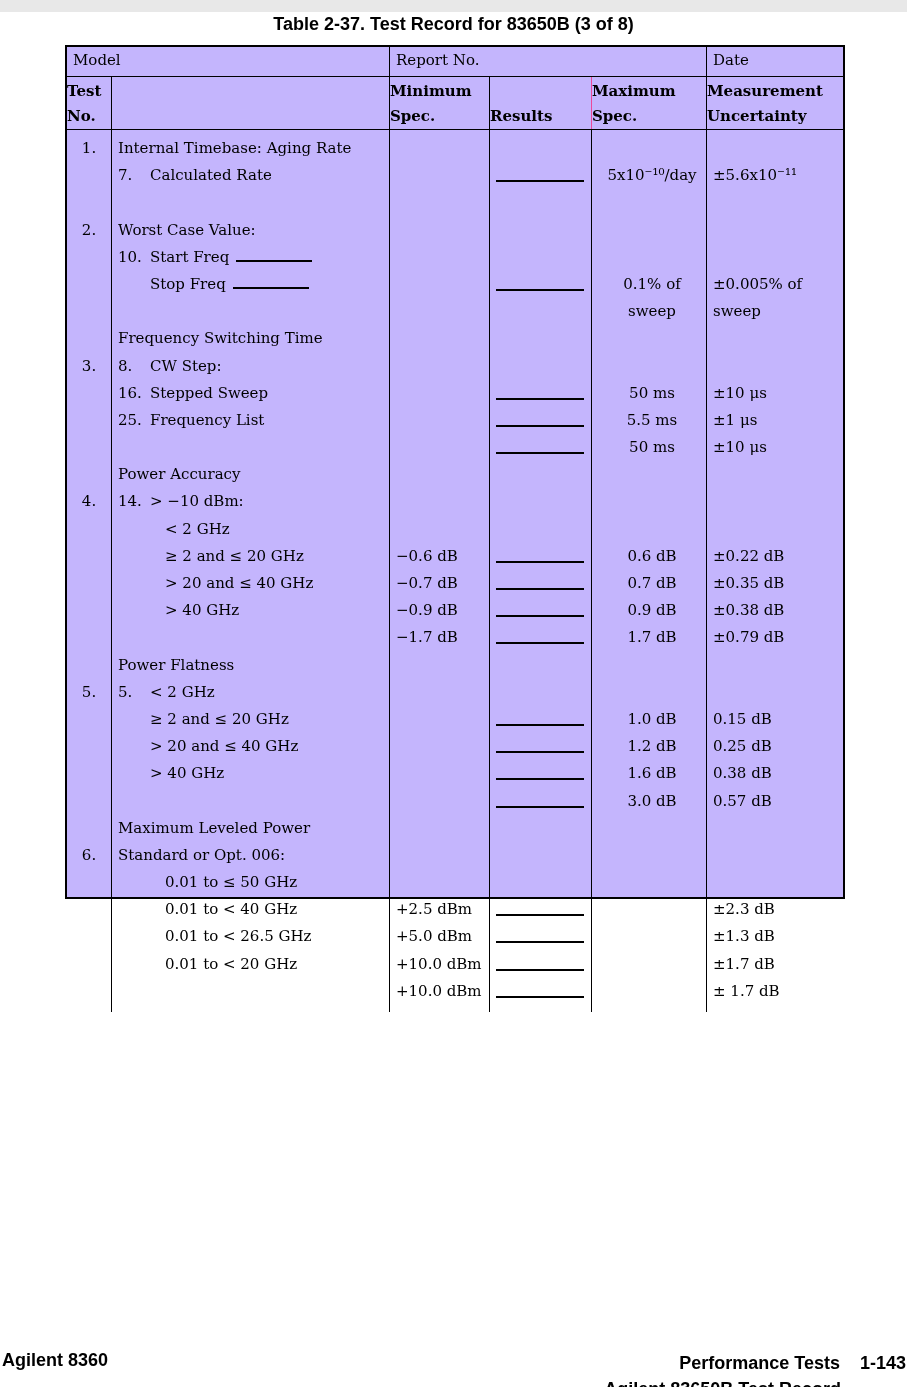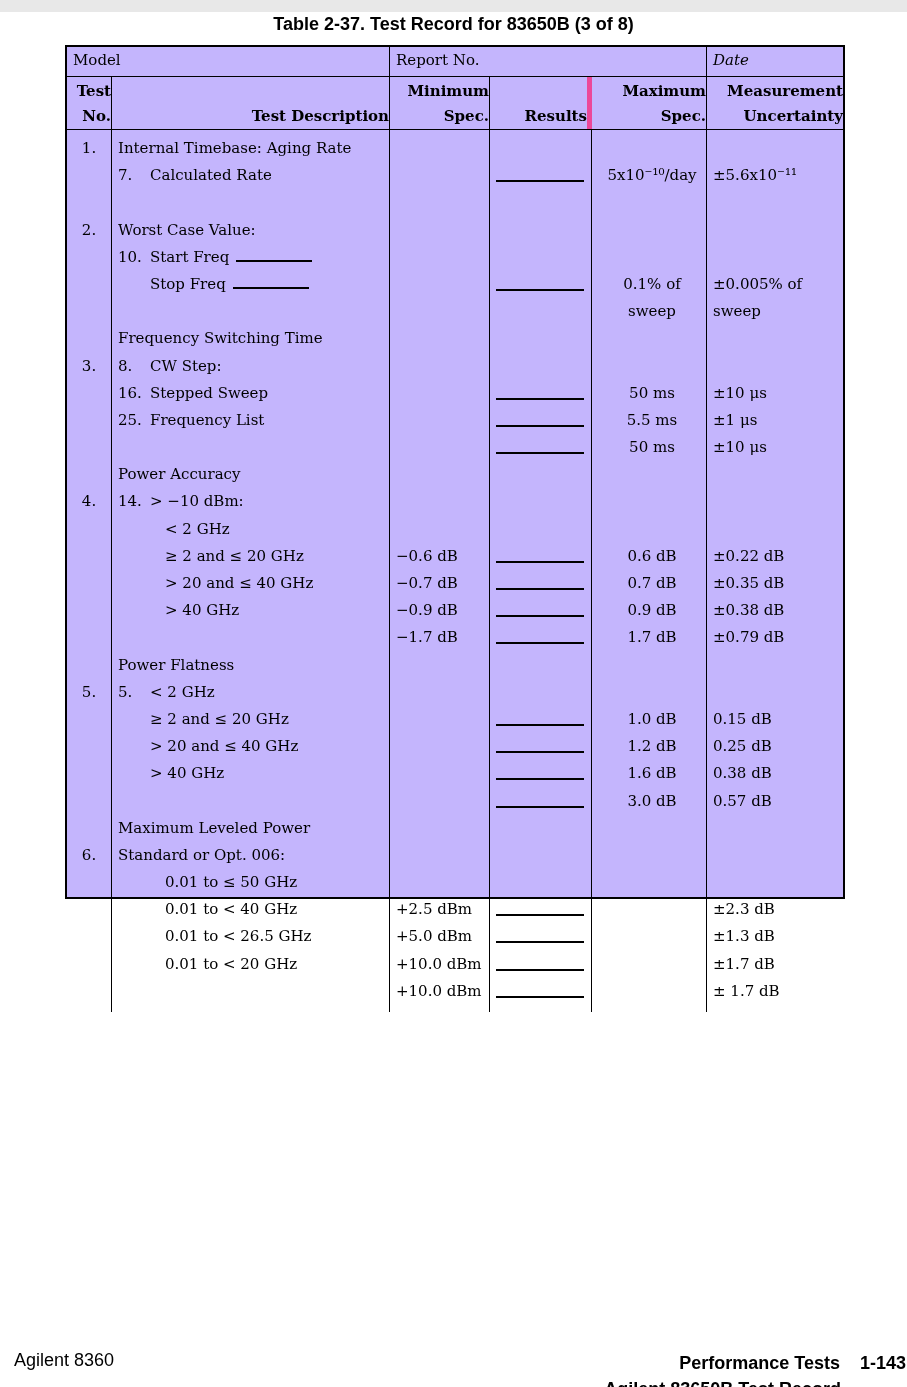--- a/index.html
+++ b/index.html
@@ -14,49 +14,49 @@
     letter-spacing:0;
   }
   .rec-table{
     position:absolute; left:65px; top:33px; width:780px; height:854px;
     border:2px solid #000; box-sizing:border-box; background:#c4b5fd;
   }
   .info-row{display:flex; height:29px; border-bottom:1px solid #000; font-size:15px;}
   .info-cell{box-sizing:border-box; padding:4px 0 0 6px; overflow:hidden; white-space:nowrap;}
   .i-model{width:323px; border-right:1px solid #000;}
   .i-report{width:317px; border-right:1px solid #000;}
-  .i-date{flex:1;font-style:italic;}
+  .i-date{flex:1;}
   .head-row{display:flex; height:52px; border-bottom:1px solid #000; font-size:15px; font-weight:bold;}
-  .head-cell{box-sizing:border-box; text-align:right; padding-top:2px; overflow:hidden;}
+  .head-cell{box-sizing:border-box; text-align:left; padding-top:2px; overflow:hidden;}
   .head-cell div{height:25px; line-height:25px; white-space:nowrap;}
   .h-no{width:45px; border-right:1px solid #000;}
   .h-desc{width:278px; border-right:1px solid #000;}
   .h-min{width:100px; border-right:1px solid #000;}
-  .h-res{width:102px; border-right:5px solid #ec4899;}
+  .h-res{width:102px; border-right:1px solid #ec4899;}
   .h-max{width:115px; border-right:1px solid #000;}
   .h-unc{flex:1;}
   .body-row{display:flex; height:882px; font-size:15px;}
   .bcol{box-sizing:border-box; padding-top:5px; overflow:hidden;}
   .b-no{width:45px; border-right:1px solid #000; text-align:center;}
   .b-desc{width:278px; border-right:1px solid #000;}
   .b-min{width:100px; border-right:1px solid #000;}
   .b-res{width:102px; border-right:1px solid #000;}
   .b-max{width:115px; border-right:1px solid #000;text-align:center;}
   .b-unc{flex:1;}
   .bline{height:27.2px; line-height:27.2px; white-space:nowrap;}
   .b-desc .bline{padding-left:6px;}
   .b-desc .bline.ind1{padding-left:38px;}
   .b-desc .bline.ind2{padding-left:53px;}
   .b-min .bline,.b-max .bline,.b-unc .bline{padding-left:6px;}
   .itemnum{display:inline-block; width:32px;}
   .fillline{display:inline-block; width:76px; height:16px; border-bottom:2px solid #000; margin-left:7px;}
   .blankline{display:inline-block; width:88px; height:18px; border-bottom:2px solid #000; margin-left:6px;}
   .footer-left{
-    position:absolute; left:14px; top:1338px;
-    font-family:"Liberation Sans", sans-serif; font-weight:normal; font-size:18px;
+    position:absolute; left:2px; top:1338px;
+    font-family:"Liberation Sans", sans-serif; font-weight:bold; font-size:18px;
   }
   .footer-right{
     position:absolute; right:1px; top:1338px; text-align:right;
     font-family:"Liberation Sans", sans-serif; font-weight:bold; font-size:18px;
     line-height:26px;
   }
   .footer-right .page-num{margin-left:15px;}
   .footer-right .line2{padding-right:65px;}
 </style>
 </head>
@@ -74,21 +74,20 @@
       <div class="info-cell i-date">Date</div>
     </div>
 
     <div class="head-row">
       <div class="head-cell h-no">
         <div>Test</div>
         <div>No.</div>
       </div>
       <div class="head-cell h-desc">
         <div></div>
-        <div>Test Description</div>
       </div>
       <div class="head-cell h-min">
         <div>Minimum</div>
         <div>Spec.</div>
       </div>
       <div class="head-cell h-res">
         <div></div>
         <div>Results</div>
       </div>
       <div class="head-cell h-max">

